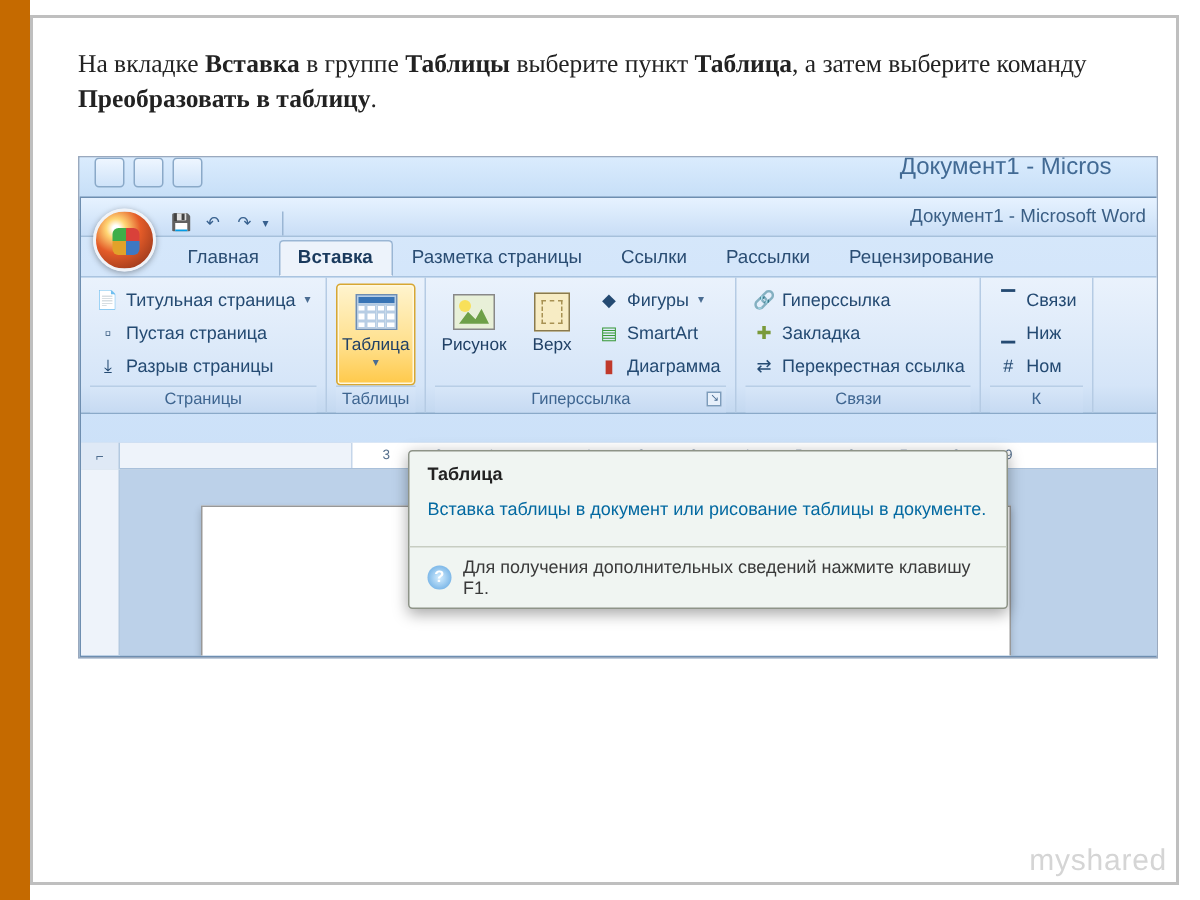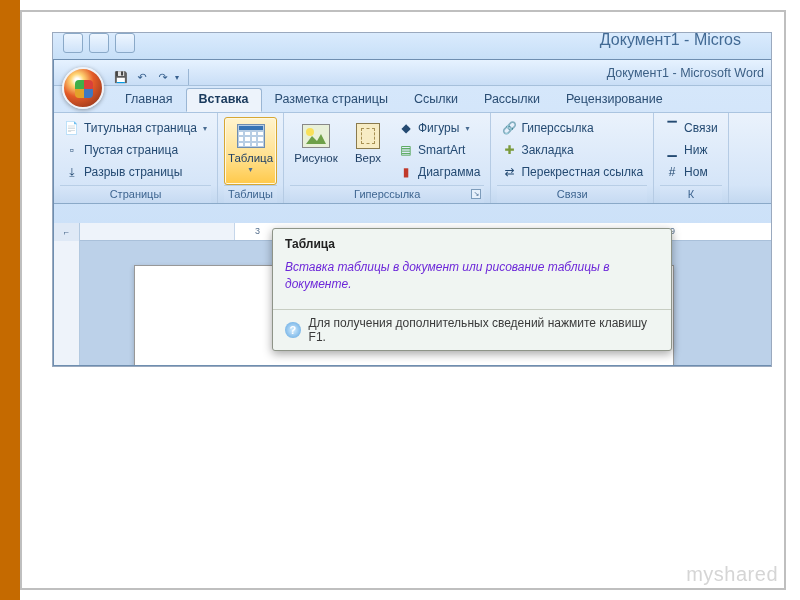--- a/index.html
+++ b/index.html
@@ -252,21 +252,21 @@
     left: 218px; top: 168px;
     width: 400px;
     background: #f0f5f2;
     border: 1px solid #8e9488;
     border-radius: 3px;
     box-shadow: 0 3px 10px rgba(0,0,0,.35);
     z-index: 50;
     font-size: 12px; color:#333;
   }
   .tooltip .tt-title { font-weight: bold; padding: 8px 12px 4px 12px; color:#222;}
-  .tooltip .tt-body { padding: 4px 12px 8px 12px; line-height:1.4; color:#6d28d9;font-style:italic;}
+  .tooltip .tt-body { padding: 4px 12px 8px 12px; line-height:1.4; color:#0369a1;}
   .tooltip .tt-body p { margin-bottom: 8px; }
   .tooltip .tt-foot {
     border-top:1px solid #c7cdc2;
     padding: 6px 12px; display:flex; align-items:center; gap:8px;
     color:#3a3a3a;
   }
   .tooltip .help-ico {
     width:16px;height:16px;border-radius:50%;background:radial-gradient(#d5eeff,#5aa2df);
     color:#fff;font-size:11px;font-weight:bold;display:flex;align-items:center;justify-content:center;
   }
@@ -281,20 +281,23 @@
 
   .left-strip { position:absolute; left:0; top:0; bottom:0; width:20px; background:#c56a00;}
 </style>
 </head>
 <body>
 
 <div class="left-strip"></div>
 
 <div class="slide">
 
+  <p class="instruction">
+    <span>На вкладке </span><b>Вставка</b><span> в группе </span><b>Таблицы</b><span> выберите пункт </span><b>Таблица</b><span>, а затем выберите команду </span><b>Преобразовать в таблицу</b><span>.</span>
+  </p>
 
   <div class="screenshot">
 
     <div class="bgbar">
       <div class="qat-top">
         <div class="qbtn"></div>
         <div class="qbtn"></div>
         <div class="qbtn"></div>
       </div>
       <div class="win-title-top">Документ1 - Micros</div>

